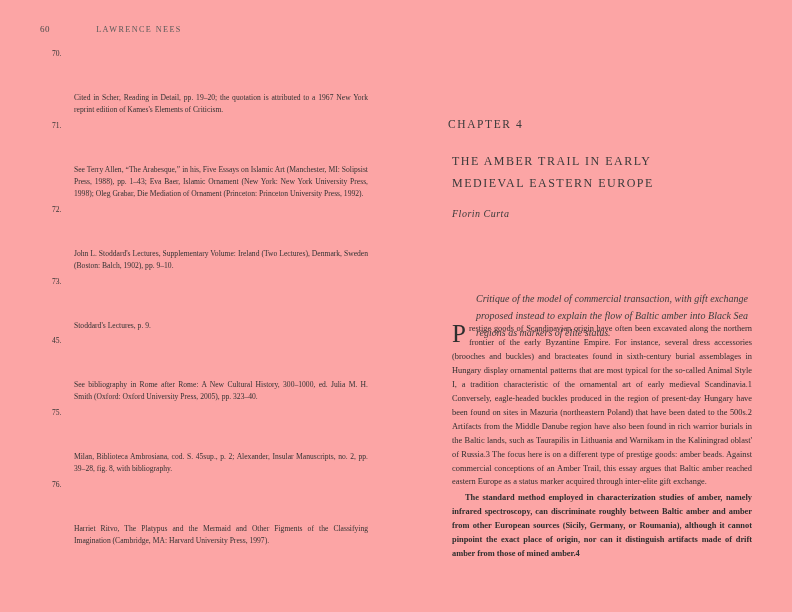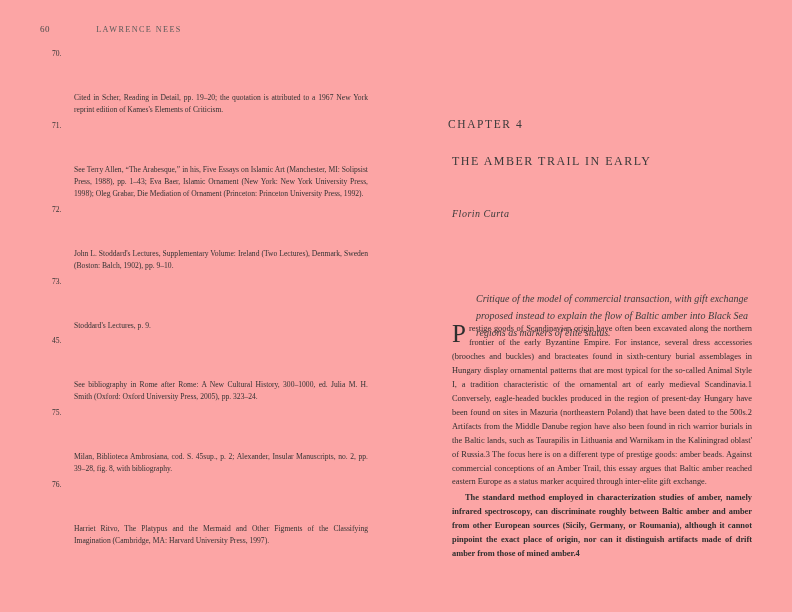--- a/index.html
+++ b/index.html
@@ -173,37 +173,38 @@
       <div class="note">
         <span class="note-num">72.</span>
         <span class="note-text">John L. Stoddard's Lectures, Supplementary Volume: Ireland (Two Lectures), Denmark, Sweden (Boston: Balch, 1902), pp. 9–10.</span>
       </div>
       <div class="note">
         <span class="note-num">73.</span>
         <span class="note-text">Stoddard's Lectures, p. 9.</span>
       </div>
       <div class="note">
         <span class="note-num">45.</span>
-        <span class="note-text">See bibliography in Rome after Rome: A New Cultural History, 300–1000, ed. Julia M. H. Smith (Oxford: Oxford University Press, 2005), pp. 323–24.</span>
+        <span class="note-text">See bibliography in Rome after Rome: A New Cultural History, 300–1000, ed. Julia M. H. Smith (Oxford: Oxford University Press, 2005), pp. 323–40.</span>
       </div>
       <div class="note">
         <span class="note-num">75.</span>
         <span class="note-text">Milan, Biblioteca Ambrosiana, cod. S. 45sup., p. 2; Alexander, Insular Manuscripts, no. 2, pp. 39–28, fig. 8, with bibliography.</span>
       </div>
       <div class="note">
         <span class="note-num">76.</span>
         <span class="note-text">Harriet Ritvo, The Platypus and the Mermaid and Other Figments of the Classifying Imagination (Cambridge, MA: Harvard University Press, 1997).</span>
       </div>
     </div>
   </div>
 
   <div class="right-page">
     <div class="chapter-label">CHAPTER 4</div>
     <div class="chapter-title">
       <div>THE AMBER TRAIL IN EARLY</div>
+      <div>MEDIEVAL EASTERN EUROPE</div>
     </div>
     <div class="chapter-author">Florin Curta</div>
     <div class="abstract">Critique of the model of commercial transaction, with gift exchange proposed instead to explain the flow of Baltic amber into Black Sea regions as markers of elite status.</div>
     <div class="body-col">
       <p class="para dropcap-para">
         <span class="dropcap">P</span>
         <span>restige goods of Scandinavian origin have often been excavated along the northern frontier of the early Byzantine Empire. For instance, several dress accessories (brooches and buckles) and bracteates found in sixth-century burial assemblages in Hungary display ornamental patterns that are most typical for the so-called Animal Style I, a tradition characteristic of the ornamental art of early medieval Scandinavia.1 Conversely, eagle-headed buckles produced in the region of present-day Hungary have been found on sites in Mazuria (northeastern Poland) that have been dated to the 500s.2 Artifacts from the Middle Danube region have also been found in rich warrior burials in the Baltic lands, such as Taurapilis in Lithuania and Warnikam in the Kaliningrad oblast' of Russia.3 The focus here is on a different type of prestige goods: amber beads. Against commercial conceptions of an Amber Trail, this essay argues that Baltic amber reached eastern Europe as a status marker acquired through inter-elite gift exchange.</span>
       </p>
       <p class="para indent">
         <span>The standard method employed in characterization studies of amber, namely infrared spectroscopy, can discriminate roughly between Baltic amber and amber from other European sources (Sicily, Germany, or Roumania), although it cannot pinpoint the exact place of origin, nor can it distinguish artifacts made of drift amber from those of mined amber.4</span>

